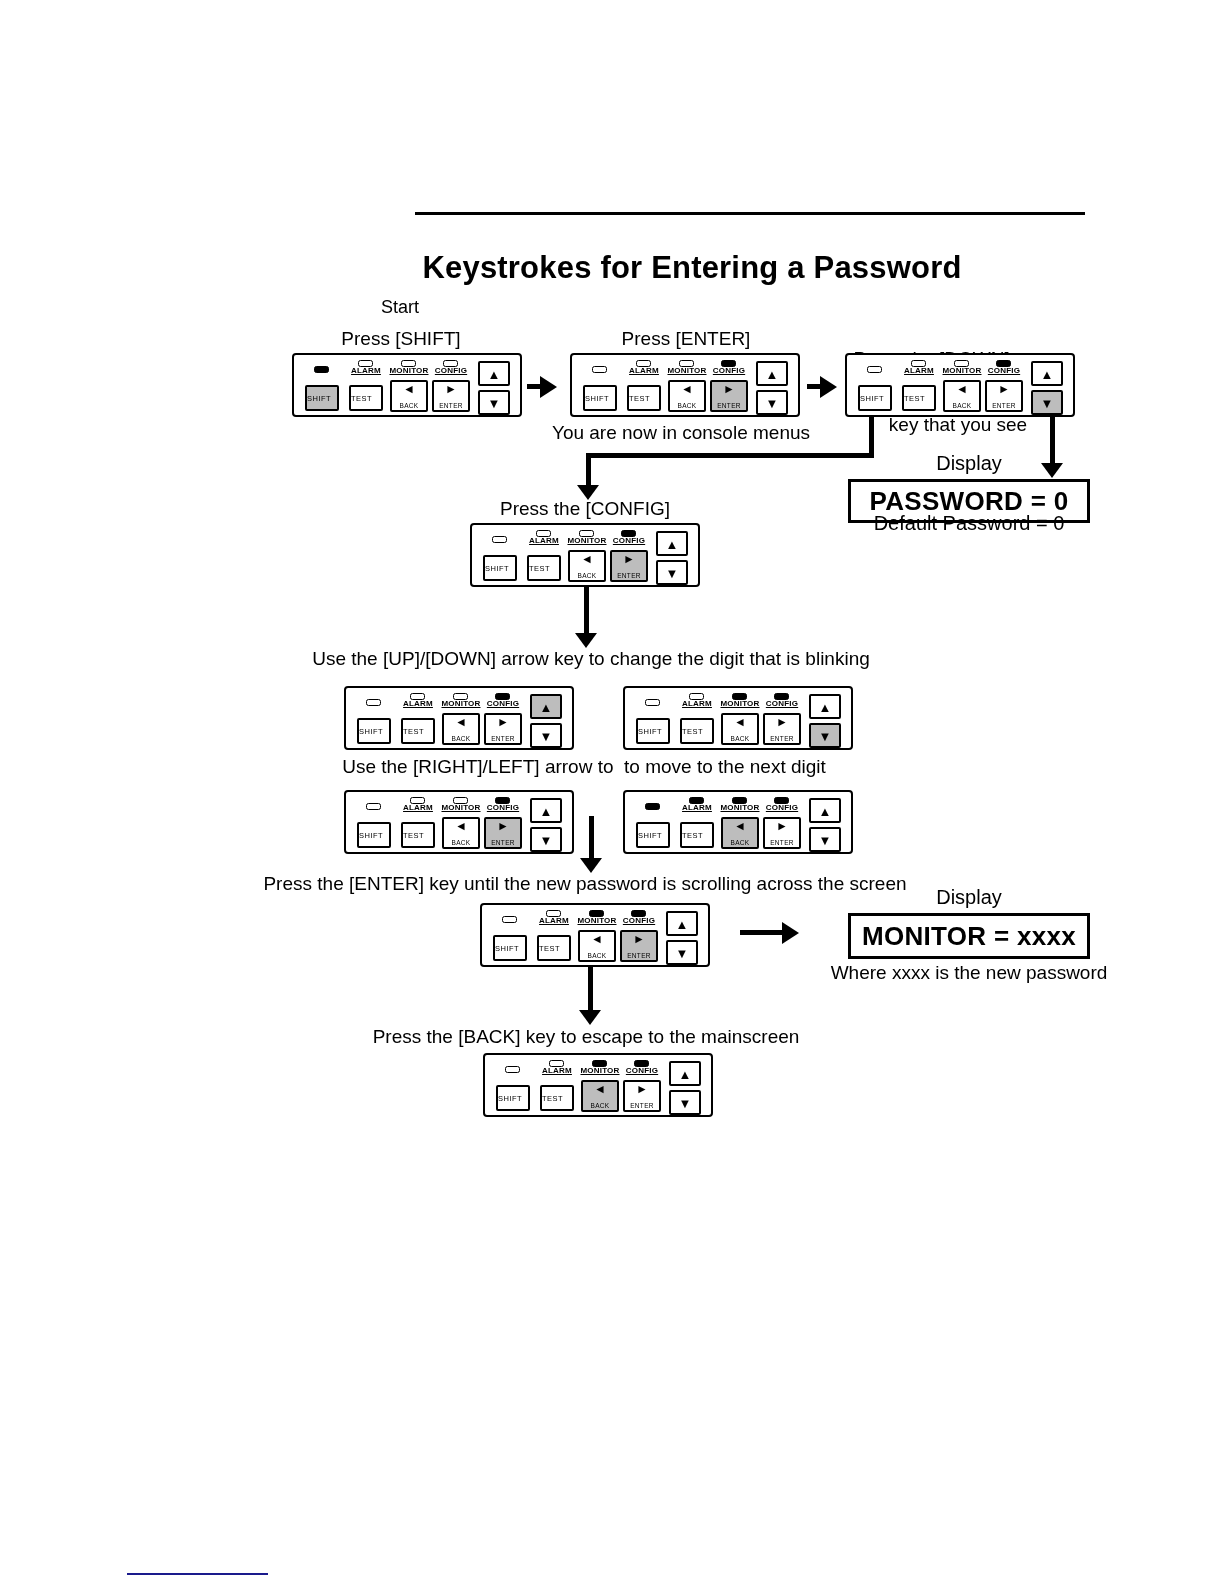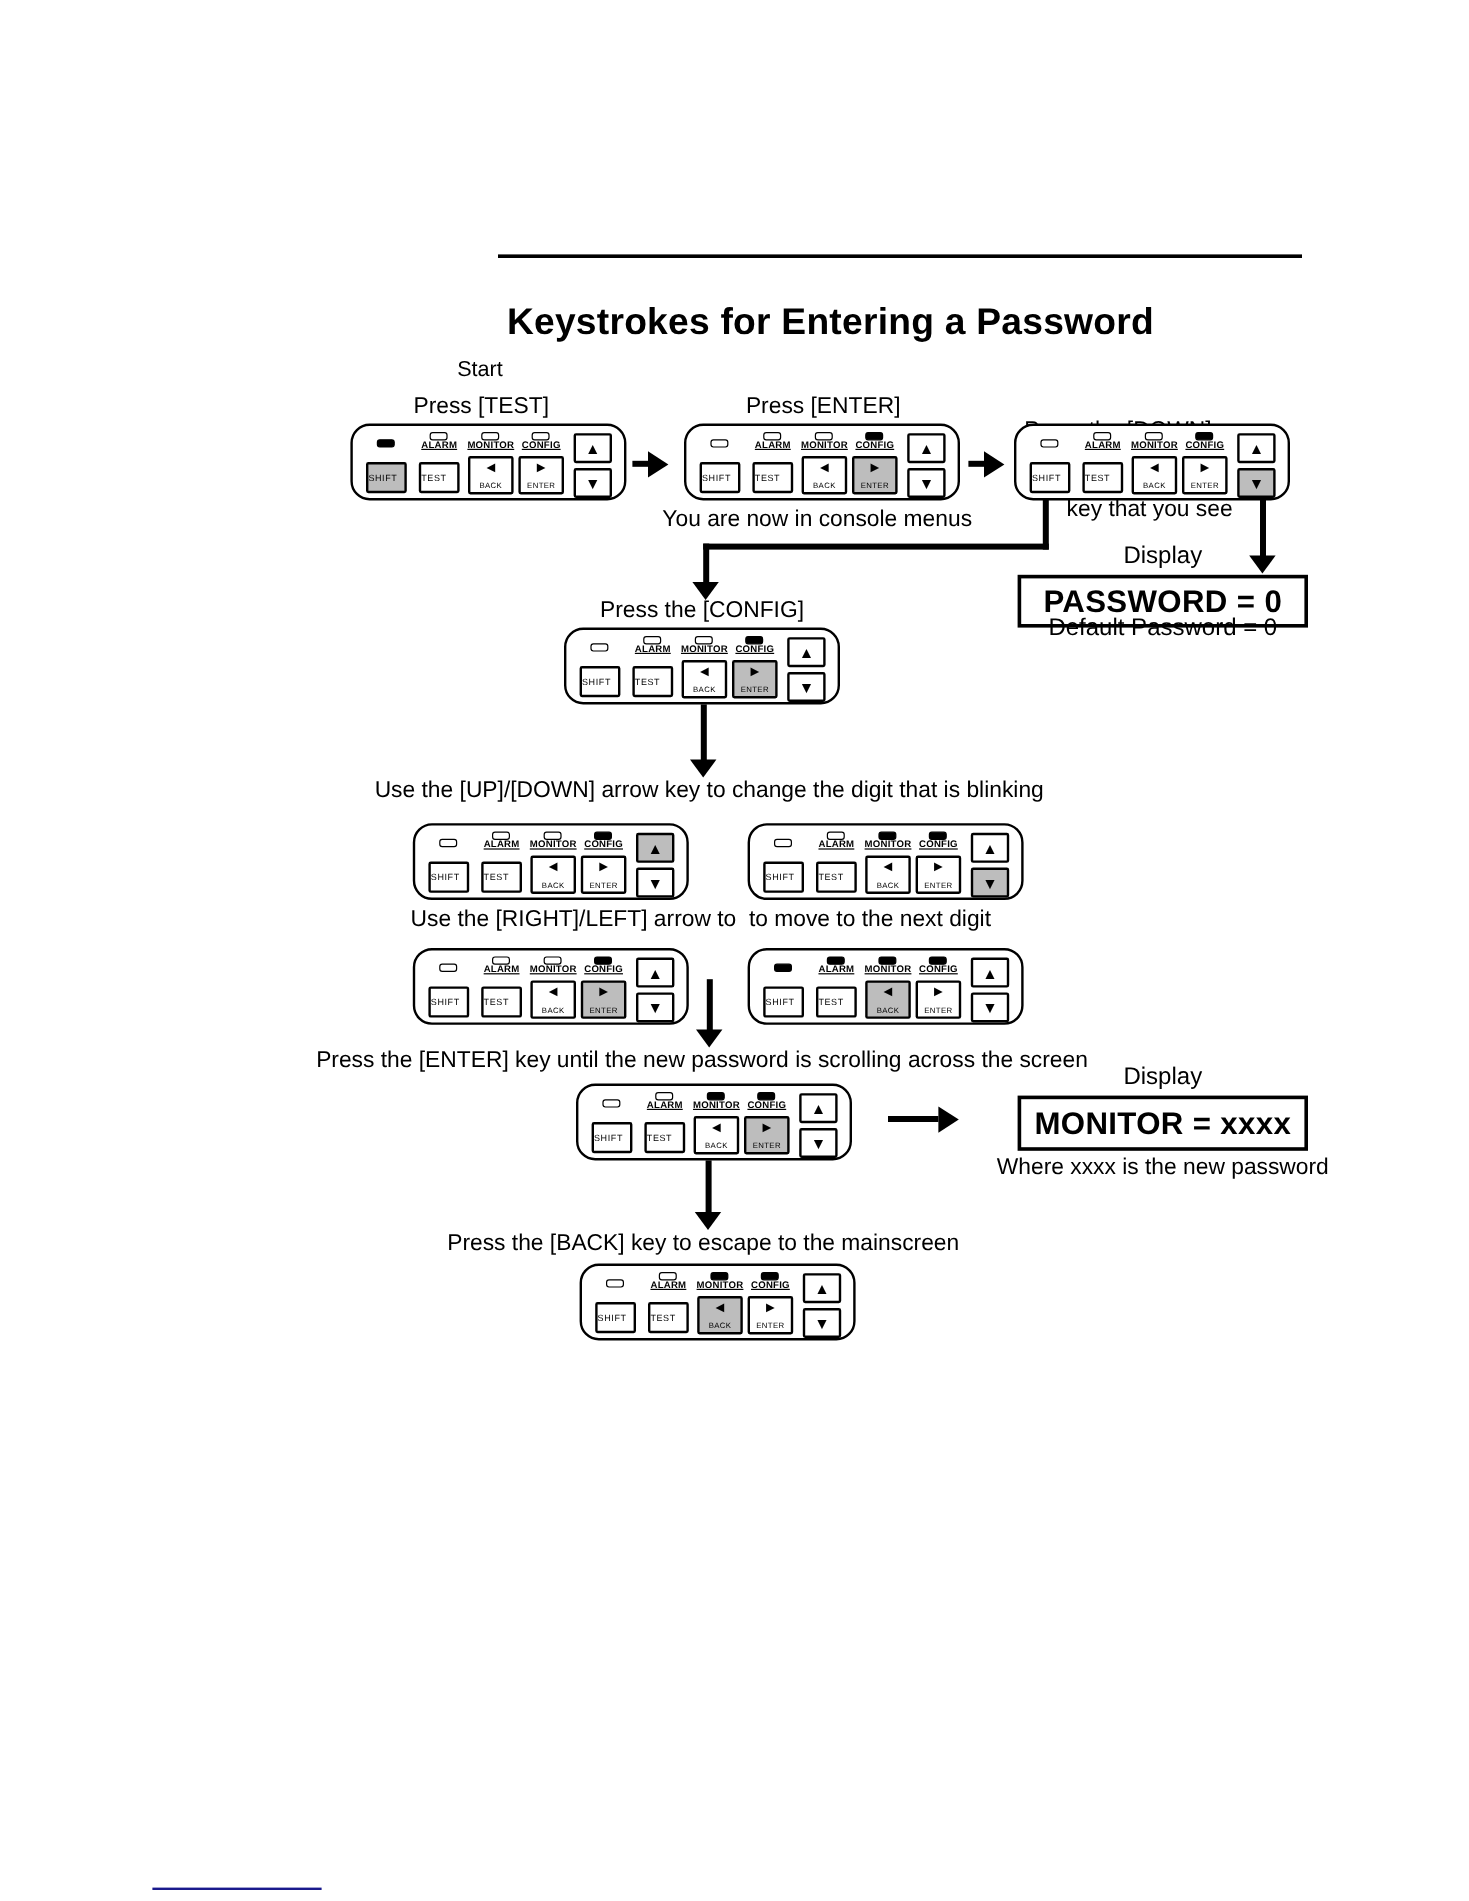--- a/index.html
+++ b/index.html
@@ -12,21 +12,21 @@
   .rule{background:#000}
   .step{font-size:19px;line-height:22px;white-space:pre-wrap}
   .title{font-size:31px;font-weight:600;letter-spacing:.2px}
   .start{font-size:18px;font-weight:500}
   .disp-label{font-size:20px}
   .disp-note{font-size:20px}
   .disp-box{border:3px solid #000;background:#fff;display:flex;align-items:center;justify-content:center;
     font-weight:bold;font-size:26px;letter-spacing:.3px;box-sizing:border-box}
 
   
-  .keypad{width:230px;height:64px;border:2.5px solid #000;border-radius:16px;background:#fff;
+  .keypad{width:230px;height:64px;border:2.5px solid #000;border-radius:4px;background:#fff;
     position:absolute;box-sizing:border-box}
   .led{position:absolute;width:15px;height:7px;border:1.5px solid #000;border-radius:2.5px;
     background:#fff;box-sizing:border-box;z-index:2}
   .led.on{background:#000}
   .led-shift{left:20px;top:11px}
   .led-alarm{left:64px;top:5px}
   .led-monitor{left:107px;top:5px}
   .led-config{left:149px;top:5px}
   .kp-label{position:absolute;top:11px;width:54px;text-align:center;font-size:8px;font-weight:bold;
     letter-spacing:.2px;text-decoration:underline;z-index:1}
@@ -57,21 +57,21 @@
     border-bottom:11px solid transparent;border-left:17px solid #000}
 </style>
 </head>
 <body>
 
 <div class="abs rule" style="left:415px;top:212px;width:670px;height:3px"></div>
 
 <div class="abs ctr title" style="left:342px;top:250px;width:700px">Keystrokes for Entering a Password</div>
 
 <div class="abs ctr start" style="left:300px;top:297px;width:200px">Start</div>
-<div class="abs ctr step" style="left:291px;top:328px;width:220px">Press [TEST]</div>
+<div class="abs ctr step" style="left:291px;top:328px;width:220px">Press [SHIFT]</div>
 <div class="abs ctr step" style="left:576px;top:328px;width:220px">Press [ENTER]</div>
 <div class="abs ctr step" style="left:833px;top:304px;width:250px">
   <div>Press the [DOWN] arrow</div>
   <div>key that you see</div>
 </div>
 
 <div class="keypad" style="left:292px;top:353px">
   <div class="led led-shift on"></div>
   <div class="led led-alarm"></div>
   <div class="led led-monitor"></div>

